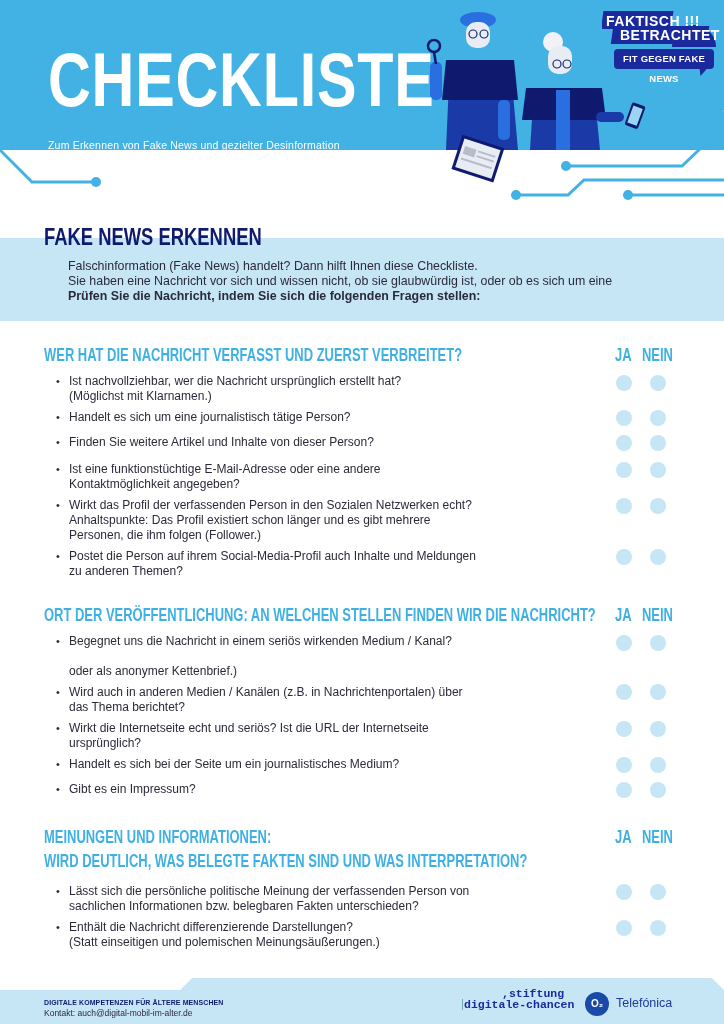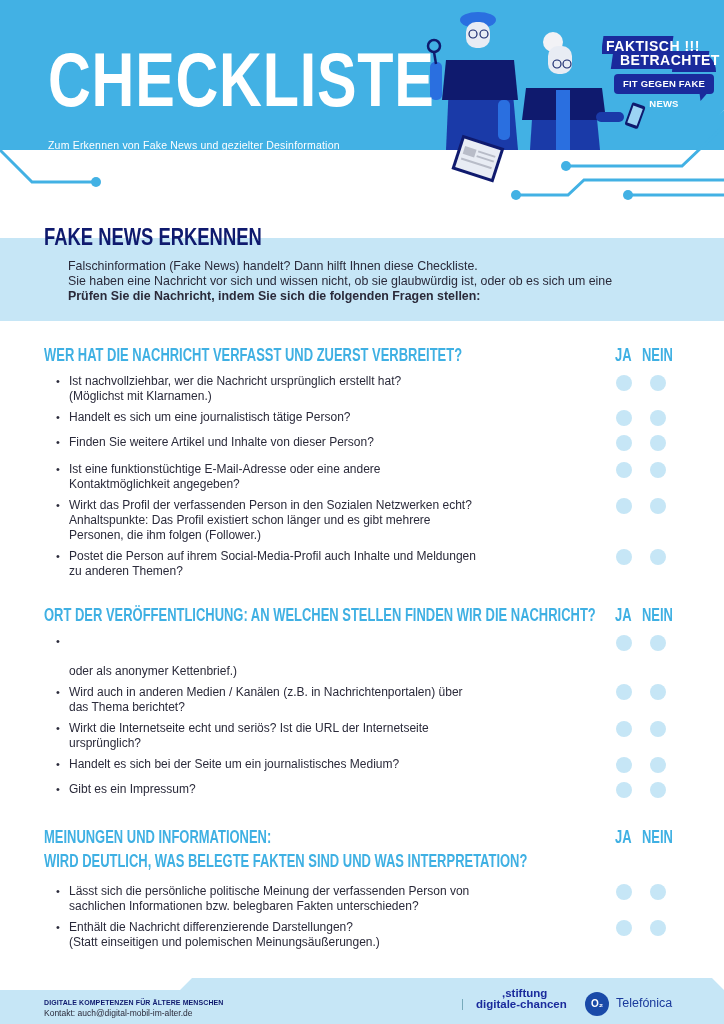--- a/index.html
+++ b/index.html
@@ -12,21 +12,21 @@
   .title {
     position: absolute; left: 48px; top: 42px;
     font-family: "Liberation Sans", sans-serif; font-weight: 700;
     font-size: 76px; line-height: 76px; color: #ffffff;
     letter-spacing: 1px; transform: scaleX(0.78); transform-origin: left top;
   }
   .subtitle {
     position: absolute; left: 48px; top: 139px;
     font-size: 10.5px; color: #ffffff; letter-spacing: 0.2px;
   }
-  .logo { position: absolute; left: 602px; top: 32px; width: 116px; height: 70px; }
+  .logo { position: absolute; left: 602px; top: 7px; width: 116px; height: 70px; }
   .logo .l1, .logo .l2 {
     position: absolute; font-weight: 700; color: #ffffff; font-size: 14px;
     letter-spacing: 0.5px; white-space: nowrap;
   }
   .logo .l1 { left: 4px; top: 6px; }
   .logo .l2 { left: 18px; top: 20px; }
   .logo .badge {
     position: absolute; left: 12px; top: 42px; width: 100px; height: 20px;
     background: #1a2a9c; border-radius: 4px; color: #fff; font-weight: 700;
     font-size: 9.5px; line-height: 20px; text-align: center; letter-spacing: 0.2px;
@@ -66,23 +66,23 @@
   .q .txt { display: block; margin-left: 13px; }
   .circ {
     position: absolute; width: 16px; height: 16px; border-radius: 50%; background: #c6e6f6; cursor: pointer;
   }
 
   
   .footer { position: absolute; left: 0; top: 978px; width: 724px; height: 46px; }
   .footer svg { position: absolute; left: 0; top: 0; }
   .f-line1 { position: absolute; left: 44px; top: 21px; font-size: 7px; font-weight: 700; color: #0f1a6e; letter-spacing: 0.1px; }
   .f-line2 { position: absolute; left: 44px; top: 30px; font-size: 8.5px; color: #2a2a3a; }
-  .stiftung { position: absolute; left: 462px; top: 10px; font-family: Liberation Sans, sans-serif; color: #1a2a9c; font-weight: 700; font-size: 11.5px; line-height: 11px; }
+  .stiftung { position: absolute; left: 462px; top: 10px; font-family: Liberation Mono, monospace; color: #1a2a9c; font-weight: 700; font-size: 11.5px; line-height: 11px; }
   .stiftung .s1 { display: block; padding-left: 40px; }
-  .stiftung .s2 { display: block; border-left: 1px solid #7ab; padding-left: 13px; }
+  .stiftung .s2 { display: block; border-left: 1px solid #7ab; padding-left: 1px; }
   .o2 { position: absolute; left: 585px; top: 14px; width: 24px; height: 24px; border-radius: 50%; background: #1a4aa8; color: #fff; font-size: 10px; font-weight: 700; text-align: center; line-height: 24px; }
   .telefonica { position: absolute; left: 616px; top: 18px; font-size: 12.5px; color: #1a3a9c; }
 </style>
 </head>
 <body>
 
 <div class="header">
   <svg class="bg" width="724" height="235" viewBox="0 0 724 235">
 
     <polygon points="0,0 724,0 724,110 690,150 0,150" fill="#42b1e4"></polygon>
@@ -207,21 +207,21 @@
 </div>
 <div class="circ" style="left:616px;top:549px"></div>
 <div class="circ" style="left:650px;top:549px"></div>
 
 <div class="sec-title" style="top:602px">ORT DER VERÖFFENTLICHUNG: AN WELCHEN STELLEN FINDEN WIR DIE NACHRICHT?</div>
 <div class="col-head" style="left:615px;top:605px">JA</div>
 <div class="col-head" style="left:642px;top:605px">NEIN</div>
 
 <div class="q" style="top:634px">
   <span class="dot">•</span>
-  <span class="txt"><br><br><span>oder als anonymer Kettenbrief.)</span></span>
+  <span class="txt"><span>Begegnet uns die Nachricht in einem seriös wirkenden Medium / Kanal?</span><br><br><span>oder als anonymer Kettenbrief.)</span></span>
 </div>
 <div class="circ" style="left:616px;top:635px"></div>
 <div class="circ" style="left:650px;top:635px"></div>
 
 <div class="q" style="top:685px">
   <span class="dot">•</span>
   <span class="txt"><span>Wird auch in anderen Medien / Kanälen (z.B. in Nachrichtenportalen) über</span><br><span>das Thema berichtet?</span></span>
 </div>
 <div class="circ" style="left:616px;top:684px"></div>
 <div class="circ" style="left:650px;top:684px"></div>

